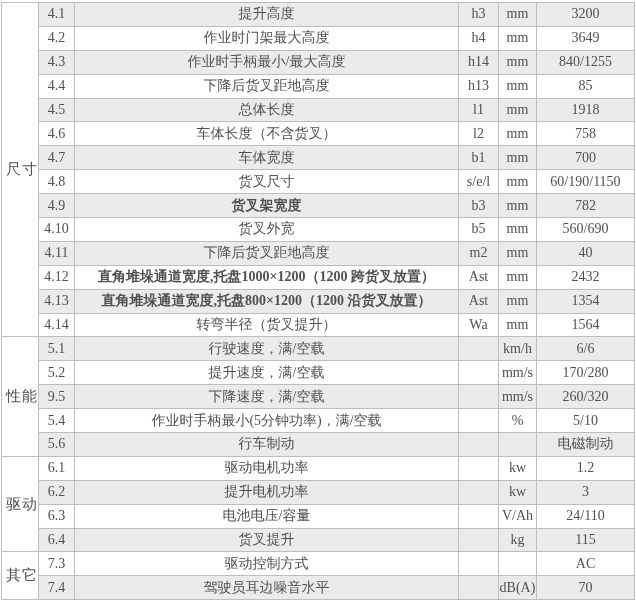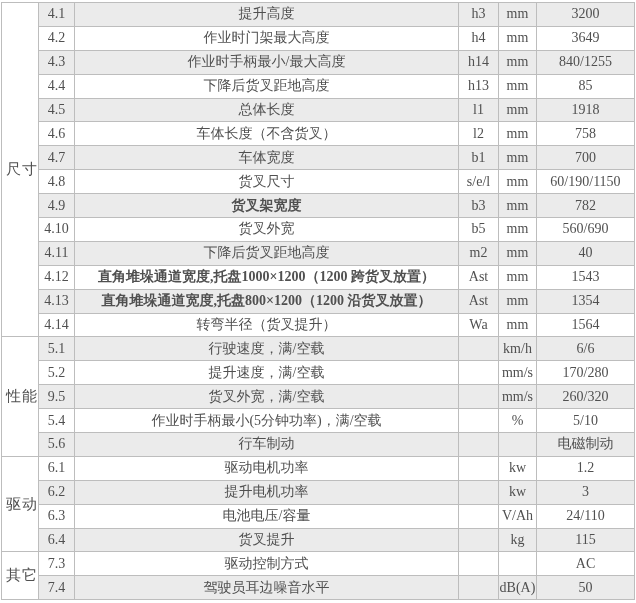--- a/index.html
+++ b/index.html
@@ -139,21 +139,21 @@
         <td class="col-desc">下降后货叉距地高度</td>
         <td class="col-sym">m2</td>
         <td class="col-unit">mm</td>
         <td class="col-val">40</td>
       </tr>
       <tr>
         <td class="col-num">4.12</td>
         <td class="col-desc bold">直角堆垛通道宽度,托盘1000×1200（1200 跨货叉放置）</td>
         <td class="col-sym">Ast</td>
         <td class="col-unit">mm</td>
-        <td class="col-val">1543</td>
+        <td class="col-val">2432</td>
       </tr>
       <tr class="alt">
         <td class="col-num">4.13</td>
         <td class="col-desc bold">直角堆垛通道宽度,托盘800×1200（1200 沿货叉放置）</td>
         <td class="col-sym">Ast</td>
         <td class="col-unit">mm</td>
         <td class="col-val">1354</td>
       </tr>
       <tr>
         <td class="col-num">4.14</td>
@@ -172,21 +172,21 @@
       </tr>
       <tr>
         <td class="col-num">5.2</td>
         <td class="col-desc">提升速度，满/空载</td>
         <td class="col-sym"></td>
         <td class="col-unit">mm/s</td>
         <td class="col-val">170/280</td>
       </tr>
       <tr class="alt">
         <td class="col-num">9.5</td>
-        <td class="col-desc">货叉外宽，满/空载</td>
+        <td class="col-desc">下降速度，满/空载</td>
         <td class="col-sym"></td>
         <td class="col-unit">mm/s</td>
         <td class="col-val">260/320</td>
       </tr>
       <tr>
         <td class="col-num">5.4</td>
         <td class="col-desc">作业时手柄最小(5分钟功率)，满/空载</td>
         <td class="col-sym"></td>
         <td class="col-unit">%</td>
         <td class="col-val">5/10</td>
@@ -233,16 +233,16 @@
         <td class="col-desc">驱动控制方式</td>
         <td class="col-sym"></td>
         <td class="col-unit"></td>
         <td class="col-val">AC</td>
       </tr>
       <tr class="alt">
         <td class="col-num">7.4</td>
         <td class="col-desc">驾驶员耳边噪音水平</td>
         <td class="col-sym"></td>
         <td class="col-unit">dB(A)</td>
-        <td class="col-val">50</td>
+        <td class="col-val">70</td>
       </tr>
     </tbody>
 </table>
 
 </body></html>

